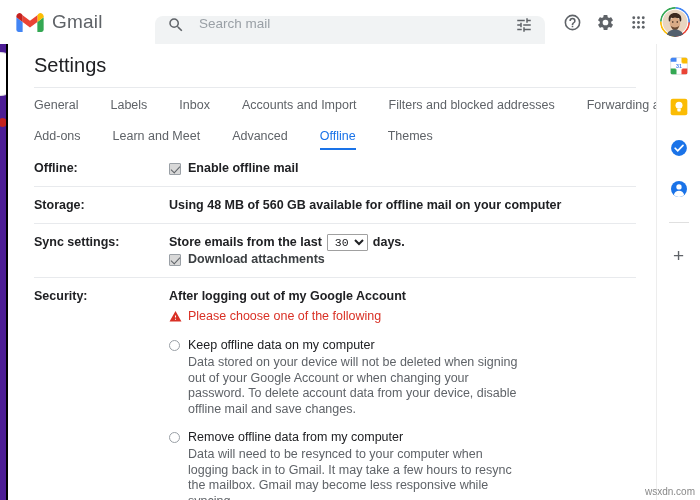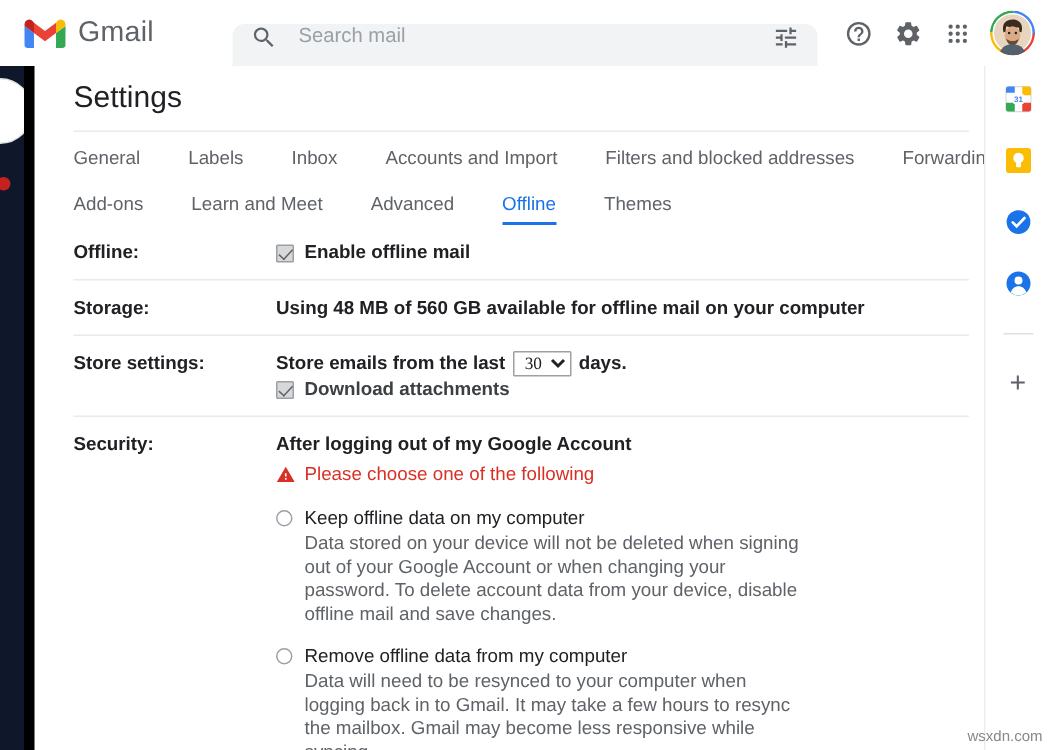--- a/index.html
+++ b/index.html
@@ -9,21 +9,21 @@
     height: 500px;
     overflow: hidden;
     background: #ffffff;
     font-family: "Liberation Sans", sans-serif;
   }
 
   #app {
     position: relative;
     width: 700px;
     height: 500px;
-    background: #0f172a;
+    background: #4c1d95;
   }
 
   
   .topbar {
     position: absolute;
     top: 0; left: 0;
     width: 700px; height: 44px;
     background: #ffffff;
     display: flex;
     align-items: center;
@@ -110,26 +110,26 @@
     left: -2px;
     top: 118px;
     width: 9px; height: 9px;
     border-radius: 50%;
     background: #c5221f;
   }
 
   
   .main {
     position: absolute;
-    left: 16px;
+    left: 6px;
     top: 44px;
     width: 656px;
     height: 456px;
     background: #ffffff;
-    border-left: 7px solid #000000;
+    border-left: 2px solid #000000;
   }
 
   .page-title {
     font-size: 20px;
     color: #202124;
     font-weight: 400;
     padding: 10px 0 10px 26px;
   }
 
   .hr {
@@ -226,21 +226,21 @@
   .storage-text { font-weight: bold; font-size: 12.5px; color: #202124; }
 
   .sync-line {
     display: flex;
     align-items: center;
     gap: 5px;
     font-weight: bold;
     font-size: 12.5px;
   }
   .daysel {
-    font-family: Liberation Serif, serif;
+    font-family: Liberation Mono, monospace;
     font-size: 11.5px;
     color: #202124;
     border: 1px solid #a0a0a0;
     background: #ffffff;
     padding: 0 2px 0 3px;
     height: 17px;
     border-radius: 1px;
     cursor: pointer;
   }
 
@@ -434,21 +434,21 @@
       </div>
 
       <div class="srow">
         <div class="slabel">Storage:</div>
         <div class="scontent">
           <span class="storage-text">Using 48 MB of 560 GB available for offline mail on your computer</span>
         </div>
       </div>
 
       <div class="srow">
-        <div class="slabel">Store settings:</div>
+        <div class="slabel">Sync settings:</div>
         <div class="scontent">
           <div class="sync-line">
             <span>Store emails from the last</span>
             <select class="daysel">
               <option>30</option>
             </select>
             <span>days.</span>
           </div>
           <div class="cbline">
             <span class="chk"></span>

